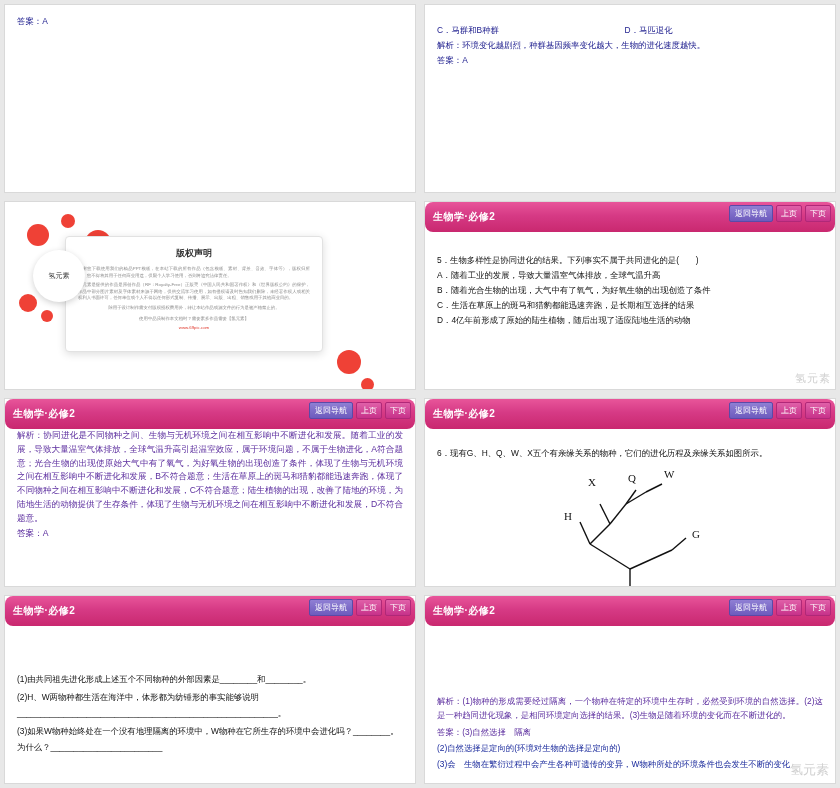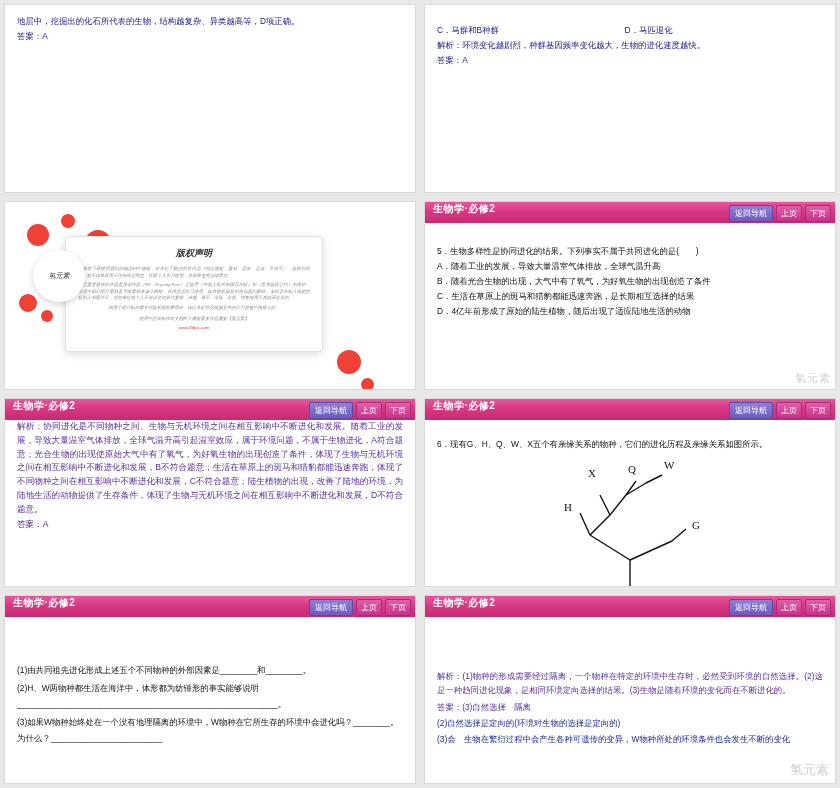--- a/index.html
+++ b/index.html
@@ -18,24 +18,26 @@
     padding: 4px;
   }
   .slide {
     background: #ffffff;
     position: relative;
     overflow: hidden;
     border: 1px solid #d9d9d9;
   }
   
   .hdr {
-    height: 21px;
+    height: 30px;
     background: linear-gradient(to bottom, #e8559a 0%, #d63a85 45%, #c9286f 100%);
     display: flex;
+    align-items: center;
     position: relative;
+    border-radius: 8px;
   }
   .hdr-title {
     color: #ffffff;
     font-size: 10px;
     font-weight: bold;
     padding-left: 8px;
     letter-spacing: 0.5px;
   }
   .hdr-btns {
     position: absolute;
@@ -84,21 +86,21 @@
   }
   .wm-big {
     position: absolute;
     right: 6px; bottom: 4px;
     font-size: 13px;
     color: #c8c8c8;
     opacity: .85;
   }
 
   
-  .cslide { background: #fff; position: relative; font-style: italic; }
+  .cslide { background: #fff; position: relative; }
   .cbox {
     position: absolute;
     left: 60px; top: 34px;
     width: 258px; height: 116px;
     background: #fff;
     border: 1px solid #e2e2e2;
     border-radius: 4px;
     box-shadow: 0 2px 8px rgba(0,0,0,.14);
     padding: 8px 12px;
   }
@@ -141,21 +143,20 @@
   
   .tree-wrap { position: relative; width: 100%; height: 150px; margin-top: 4px; }
 </style>
 </head>
 <body>
 
 <div class="grid">
 
   <div class="slide">
     <div class="body">
-      <p class="line">地层中，挖掘出的化石所代表的生物，结构越复杂、异类越高等，D项正确。</p>
       <p class="line">答案：A</p>
     </div>
   </div>
 
   <div class="slide">
     <div class="body" style="padding-top:19px">
       <p class="line" style="display:inline-block;width:48%">C．马群和B种群</p>
       <p class="line" style="display:inline-block;width:48%">D．马匹退化</p>
       <p class="line">解析：环境变化越剧烈，种群基因频率变化越大，生物的进化速度越快。</p>
       <p class="line">答案：A</p>
@@ -274,21 +275,21 @@
 
   <div class="slide">
     <div class="hdr">
       <span class="hdr-title">生物学·必修2</span>
       <span class="hdr-btns">
         <span class="btn-nav">返回导航</span>
         <span class="btn-sm">上页</span>
         <span class="btn-sm">下页</span>
       </span>
     </div>
-    <div class="body" style="padding-top:52px;line-height:1.7">
+    <div class="body" style="padding-top:68px;line-height:1.7">
       <p class="line purple" style="text-align:justify">解析：(1)物种的形成需要经过隔离，一个物种在特定的环境中生存时，必然受到环境的自然选择。(2)这是一种趋同进化现象，是相同环境定向选择的结果。(3)生物是随着环境的变化而在不断进化的。</p>
       <p class="line purple">答案：(3)自然选择　隔离</p>
       <p class="line blue">(2)自然选择是定向的(环境对生物的选择是定向的)</p>
       <p class="line blue" style="text-align:justify">(3)会　生物在繁衍过程中会产生各种可遗传的变异，W物种所处的环境条件也会发生不断的变化</p>
     </div>
     <div class="wm-big">氢元素</div>
   </div>
 
 </div>
 

